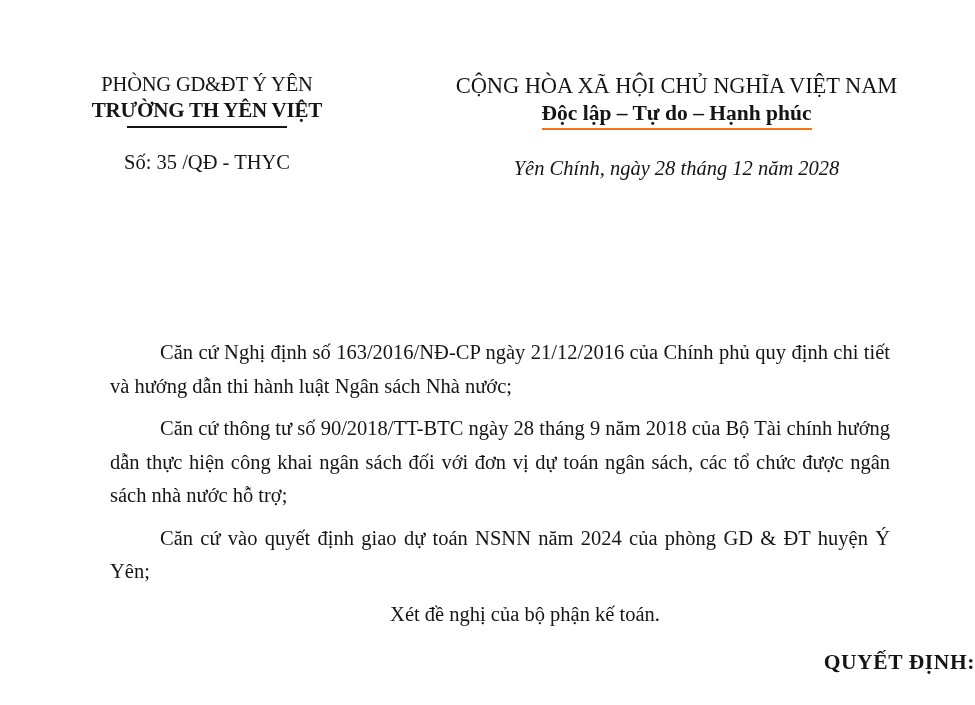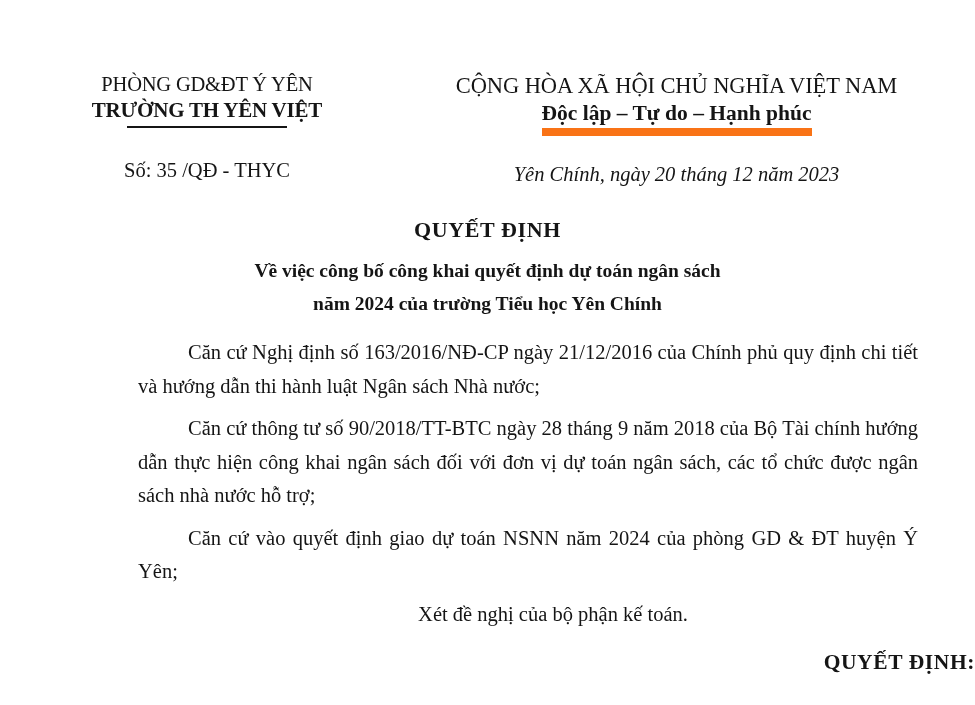--- a/index.html
+++ b/index.html
@@ -55,21 +55,21 @@
   .rule-short {
     width: 160px;
     height: 2px;
     background: #151515;
     margin: 3px auto 0 auto;
   }
 
   .doc-number {
     font-size: 20.5px;
     line-height: 24px;
-    margin-top: 30px;
+    margin-top: 22px;
     white-space: nowrap;
   }
 
   .header-right {
     width: 575px;
     text-align: center;
     box-sizing: border-box;
     padding-right: 22px;
   }
 
@@ -79,21 +79,21 @@
     line-height: 28px;
     letter-spacing: -0.1px;
     white-space: nowrap;
   }
 
   .motto {
     font-size: 21.5px;
     font-weight: bold;
     line-height: 27px;
     display: inline-block;
-    border-bottom: 8px solid #f97316;
+    border-bottom: 2px solid #f97316;
     padding-bottom: 1px;
     white-space: nowrap;
   }
 
   .date-line {
     font-size: 20.5px;
     font-style: italic;
     line-height: 25px;
     margin-top: 26px;
     white-space: nowrap;
@@ -127,21 +127,20 @@
     font-weight: bold;
     line-height: 33px;
   }
 
   
   .body-text {
     position: absolute;
     top: 336px;
     left: 110px;
     width: 780px;
-    margin-left: 28px;
   }
 
   .para {
     font-size: 20.5px;
     line-height: 33.5px;
     text-align: justify;
     text-indent: 50px;
     margin: 0 0 9px 0;
   }
 
@@ -177,30 +176,25 @@
       <div class="school-name">TRƯỜNG TH YÊN VIỆT</div>
       <div class="rule-short"></div>
       <div class="doc-number">Số: 35 /QĐ - THYC</div>
     </div>
 
     <div class="header-right">
       <div class="nation-name">CỘNG HÒA XÃ HỘI CHỦ NGHĨA VIỆT NAM</div>
       <div>
         <span class="motto">Độc lập – Tự do – Hạnh phúc</span>
       </div>
-      <div class="date-line">Yên Chính, ngày 20  tháng 12  năm 2023</div>
+      <div class="date-line">Yên Chính, ngày 28  tháng 12  năm 2028</div>
     </div>
 
   </div>
 
-  <div class="title-block">
-    <div class="doc-title">QUYẾT ĐỊNH</div>
-    <div class="doc-subtitle">Về việc công bố công khai quyết định dự toán ngân sách</div>
-    <div class="doc-subtitle-2">năm 2024 của trường Tiểu học Yên Chính</div>
-  </div>
 
   <div class="body-text">
     <p class="para">Căn cứ Nghị định số 163/2016/NĐ-CP ngày 21/12/2016 của Chính phủ quy định chi tiết và hướng dẫn thi hành luật Ngân sách Nhà nước;</p>
     <p class="para">Căn cứ thông tư số 90/2018/TT-BTC ngày 28 tháng 9 năm 2018 của Bộ Tài chính hướng dẫn thực hiện công khai ngân sách đối với đơn vị dự toán ngân sách, các tổ chức được ngân sách nhà nước hỗ trợ;</p>
     <p class="para">Căn cứ vào quyết định giao dự toán NSNN năm 2024 của phòng GD &amp; ĐT huyện Ý Yên;</p>
     <p class="para no-justify">Xét đề nghị của bộ phận kế toán.</p>
   </div>
 
   <div class="decision-heading">QUYẾT ĐỊNH:</div>
 

